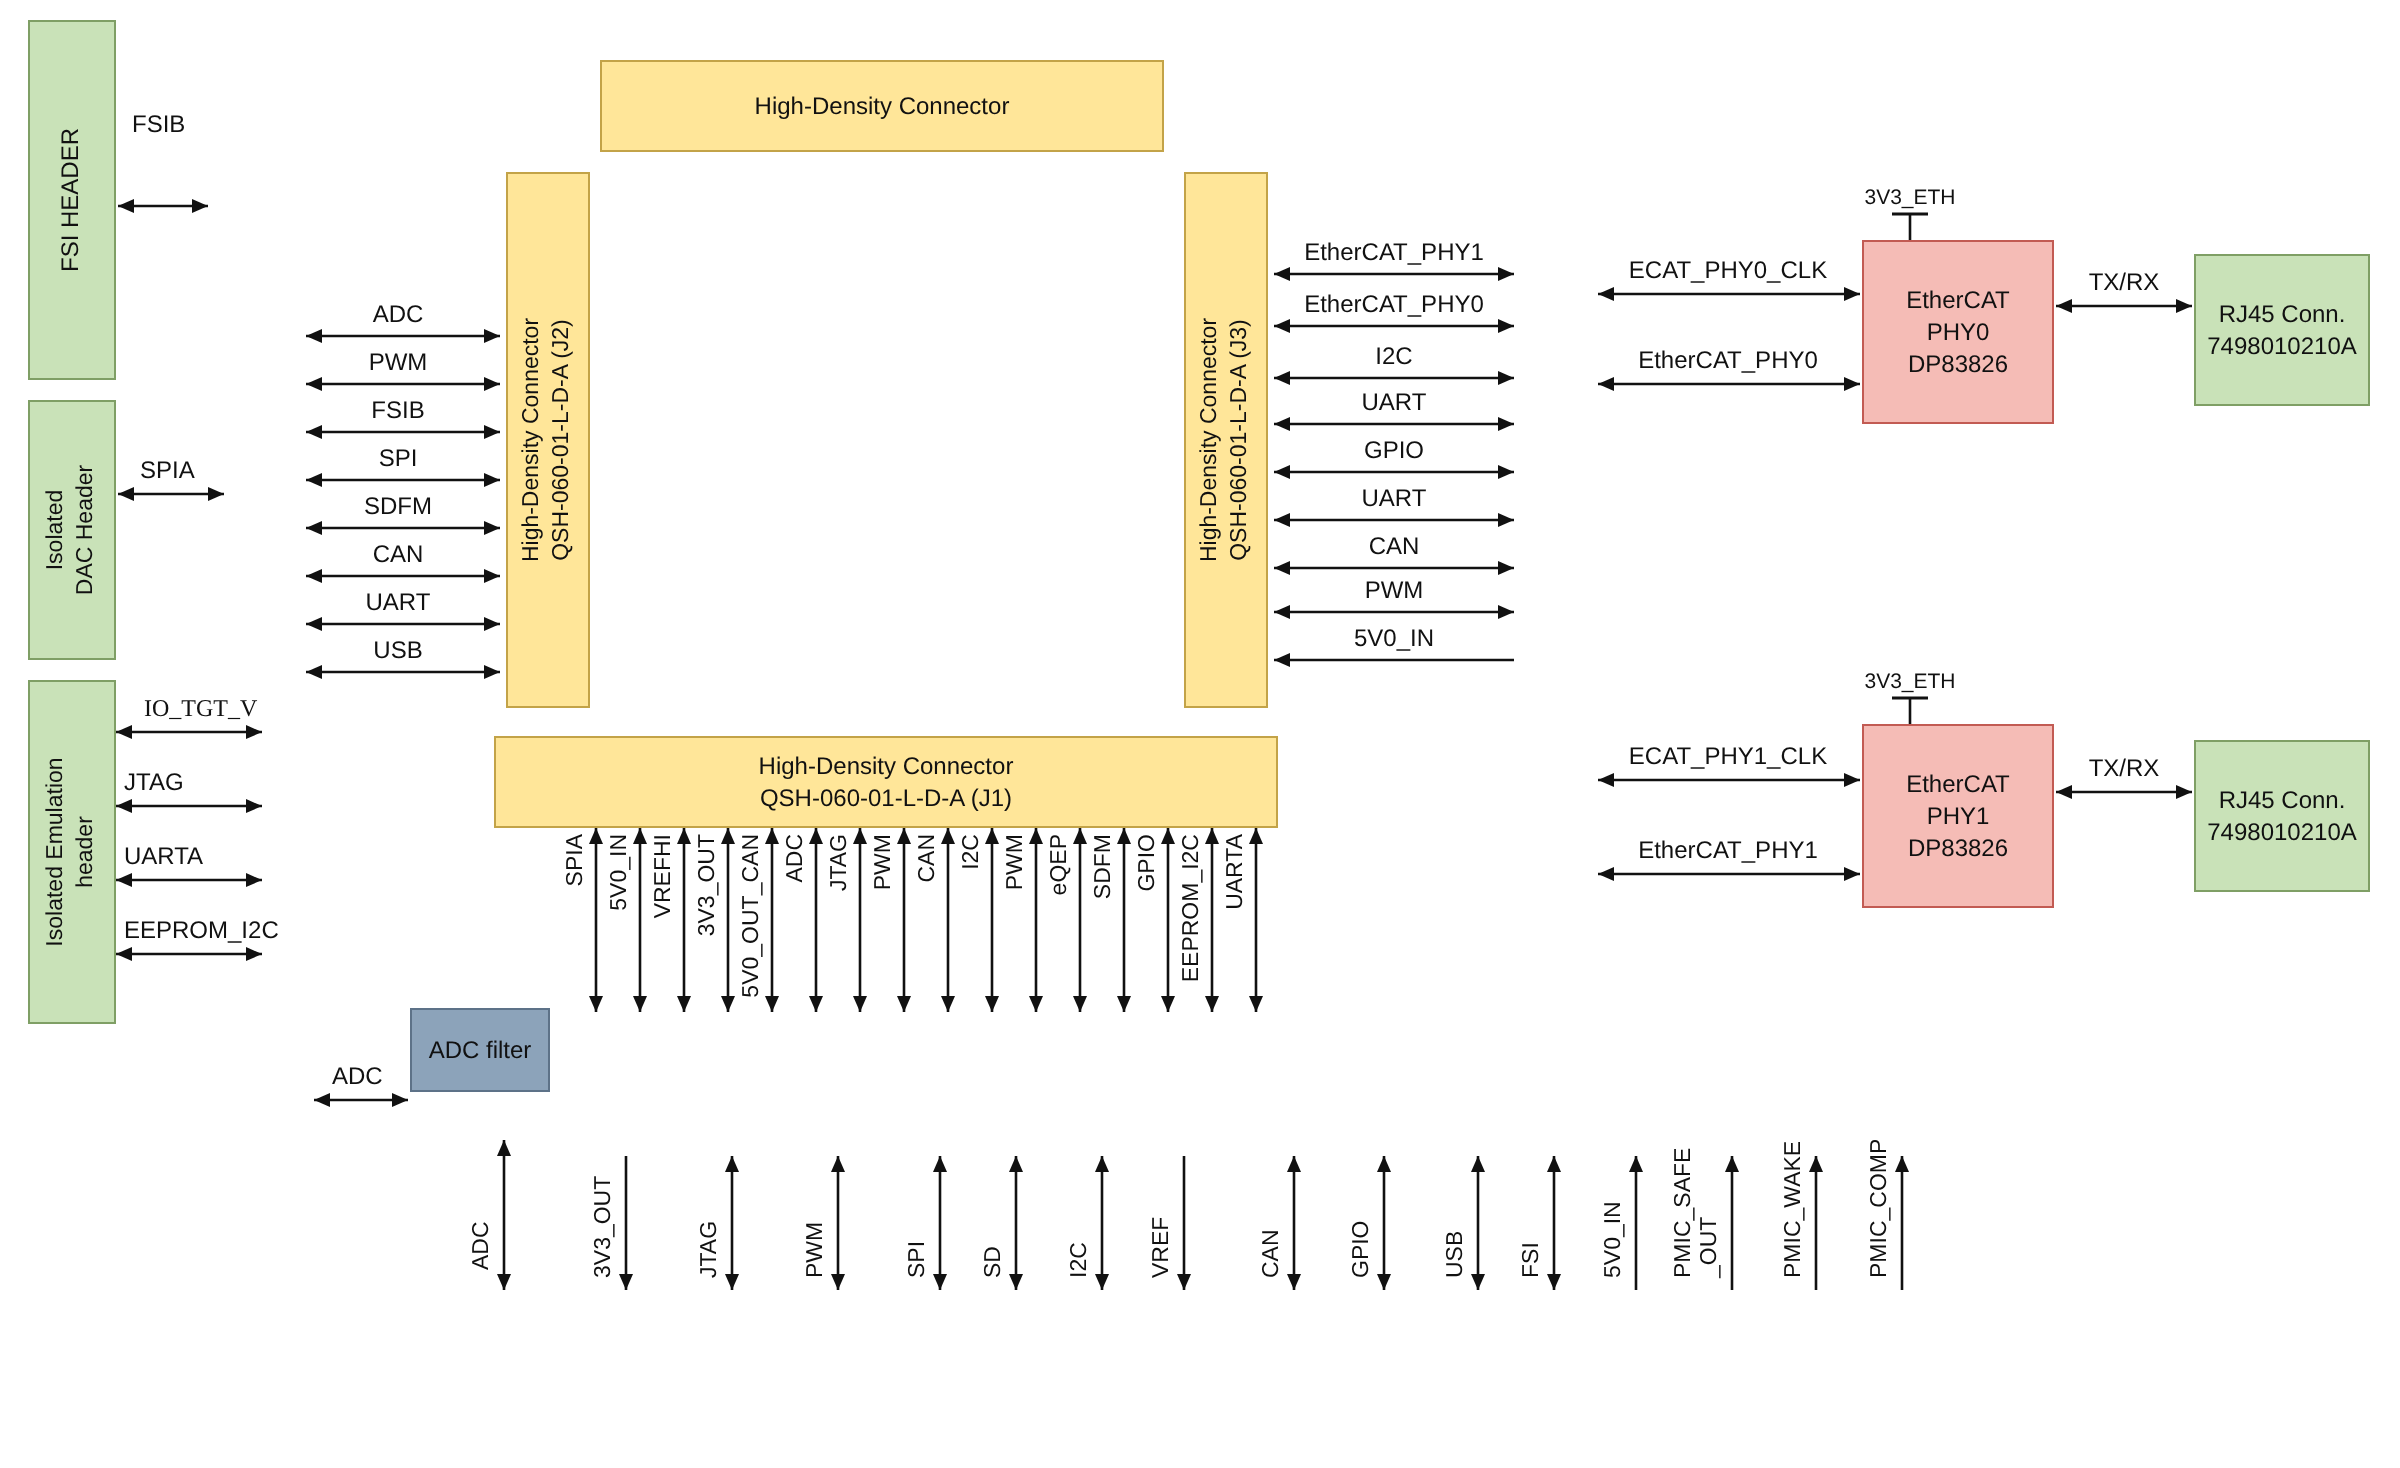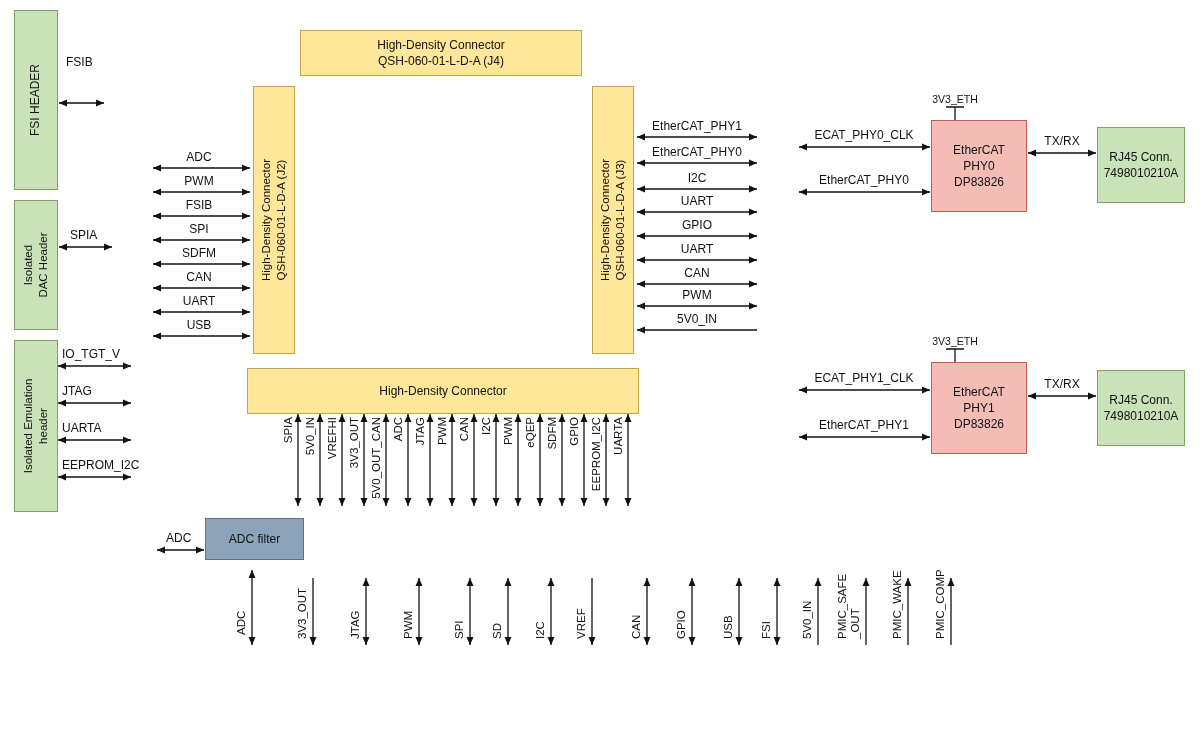--- a/index.html
+++ b/index.html
@@ -367,41 +367,41 @@
   <div class="box green" style="left:14px;top:340px;width:44px;height:172px">
     <div class="vtext small">
       <div>Isolated Emulation</div>
       <div>header</div>
     </div>
   </div>
 
   <div class="box yellow" style="left:300px;top:30px;width:282px;height:46px">
     <div class="htext">
       <div>High-Density Connector</div>
-      <div>QSH-060-01-L-D-A (J4)</div>
     </div>
   </div>
 
   <div class="box yellow" style="left:253px;top:86px;width:42px;height:268px">
     <div class="vtext small">
       <div>High-Density Connector</div>
       <div>QSH-060-01-L-D-A (J2)</div>
     </div>
   </div>
 
   <div class="box yellow" style="left:592px;top:86px;width:42px;height:268px">
     <div class="vtext small">
       <div>High-Density Connector</div>
       <div>QSH-060-01-L-D-A (J3)</div>
     </div>
   </div>
 
   <div class="box yellow" style="left:247px;top:368px;width:392px;height:46px">
     <div class="htext">
       <div>High-Density Connector</div>
+      <div>QSH-060-01-L-D-A (J1)</div>
     </div>
   </div>
 
   <div class="box pink" style="left:931px;top:120px;width:96px;height:92px">
     <div class="htext">
       <div>EtherCAT</div>
       <div>PHY0</div>
       <div>DP83826</div>
     </div>
   </div>
@@ -419,31 +419,31 @@
       <div>DP83826</div>
     </div>
   </div>
   <div class="box green" style="left:1097px;top:370px;width:88px;height:76px">
     <div class="htext">
       <div>RJ45 Conn.</div>
       <div>7498010210A</div>
     </div>
   </div>
 
-  <div class="box blue" style="left:205px;top:518px;width:99px;height:42px">
+  <div class="box blue" style="left:205px;top:504px;width:70px;height:42px">
     <div class="htext">
       <div>ADC filter</div>
     </div>
   </div>
 
 
   <div id="overlay-layer">
       <div class="sig" style="left: 66px; top: 55px;">FSIB</div>
       <div class="sig" style="left: 70px; top: 228px;">SPIA</div>
-      <div class="sig" style="left: 62px; top: 347px;">IO_TGT_V</div>
+      <div class="sig" style="left: 72px; top: 347px; font-family: Liberation Serif, serif;">IO_TGT_V</div>
       <div class="sig" style="left: 62px; top: 384px;">JTAG</div>
       <div class="sig" style="left: 62px; top: 421px;">UARTA</div>
       <div class="sig" style="left: 62px; top: 458px;">EEPROM_I2C</div>
       <div class="sig" style="left: 124px; width: 150px; text-align: center; top: 150px;">ADC</div>
       <div class="sig" style="left: 124px; width: 150px; text-align: center; top: 174px;">PWM</div>
       <div class="sig" style="left: 124px; width: 150px; text-align: center; top: 198px;">FSIB</div>
       <div class="sig" style="left: 124px; width: 150px; text-align: center; top: 222px;">SPI</div>
       <div class="sig" style="left: 124px; width: 150px; text-align: center; top: 246px;">SDFM</div>
       <div class="sig" style="left: 124px; width: 150px; text-align: center; top: 270px;">CAN</div>
       <div class="sig" style="left: 124px; width: 150px; text-align: center; top: 294px;">UART</div>

